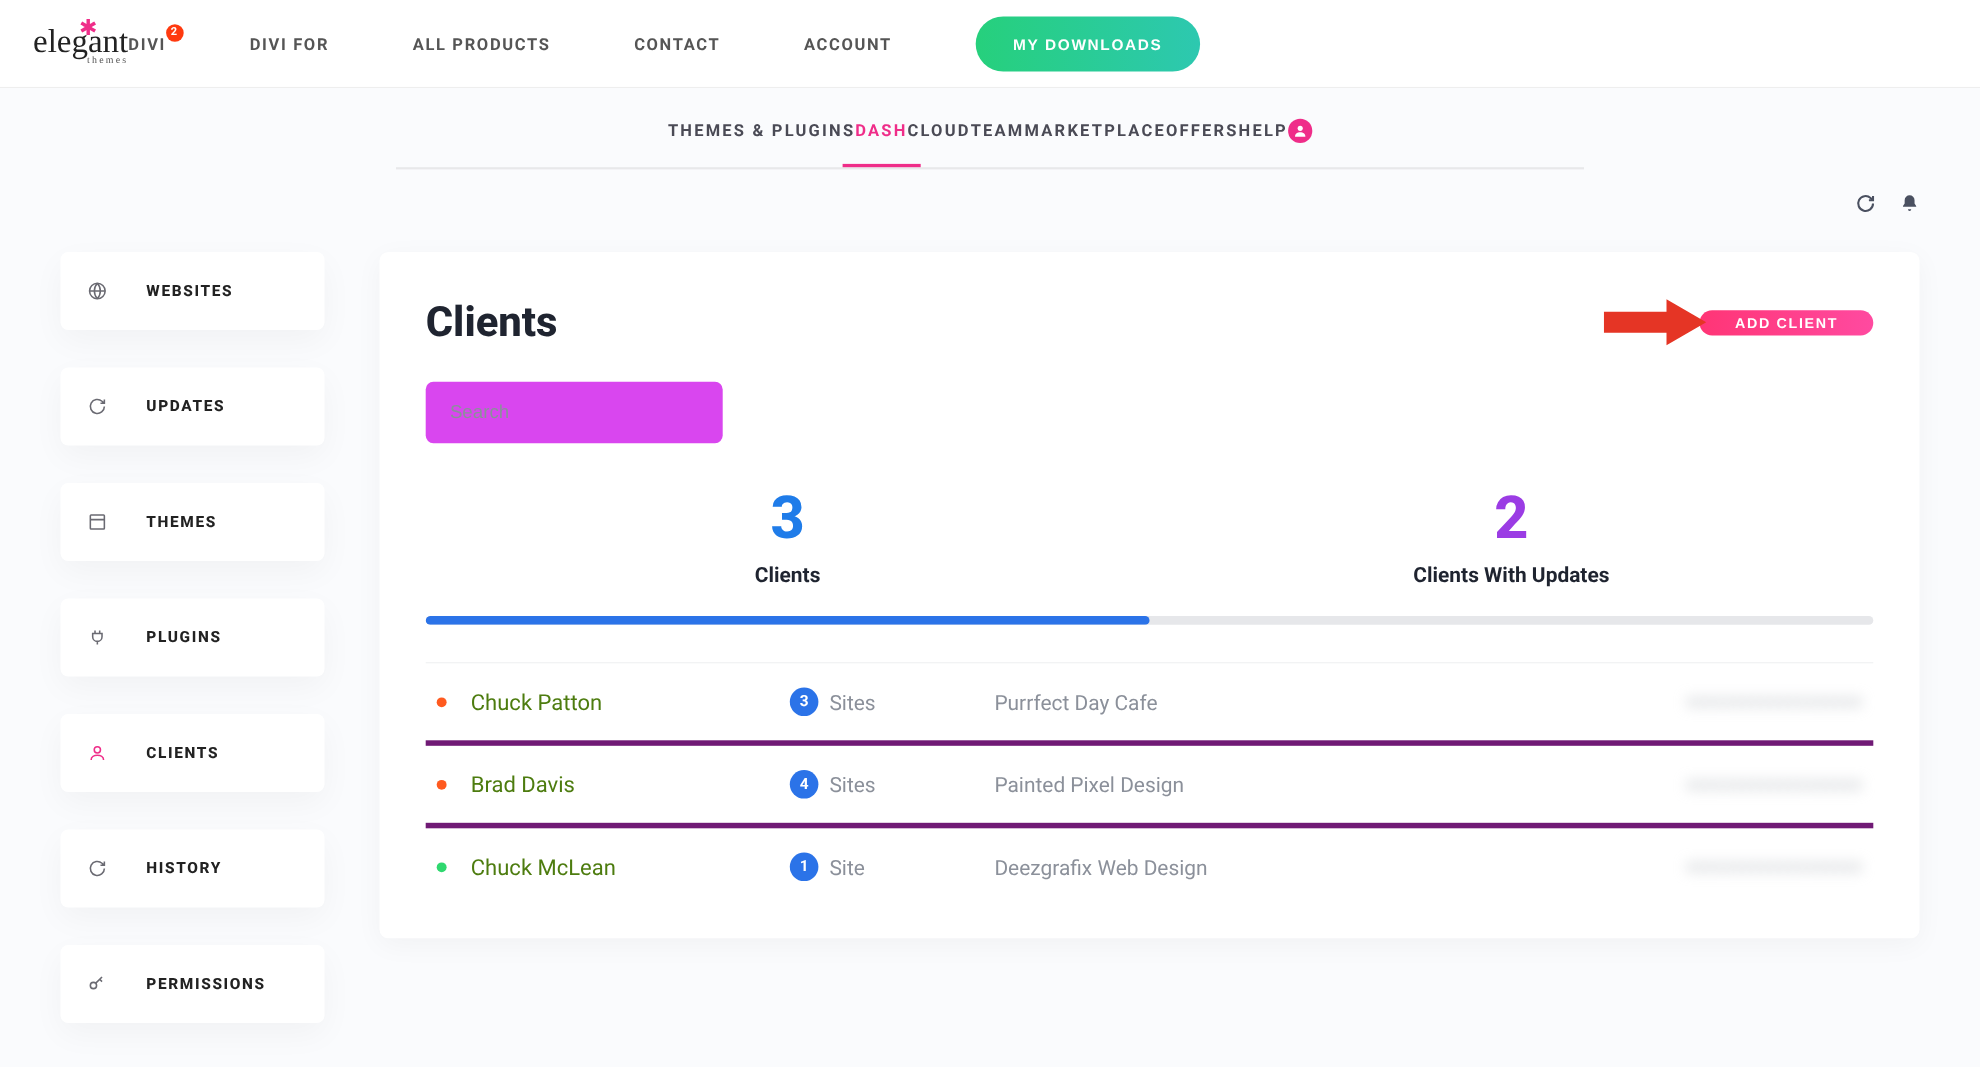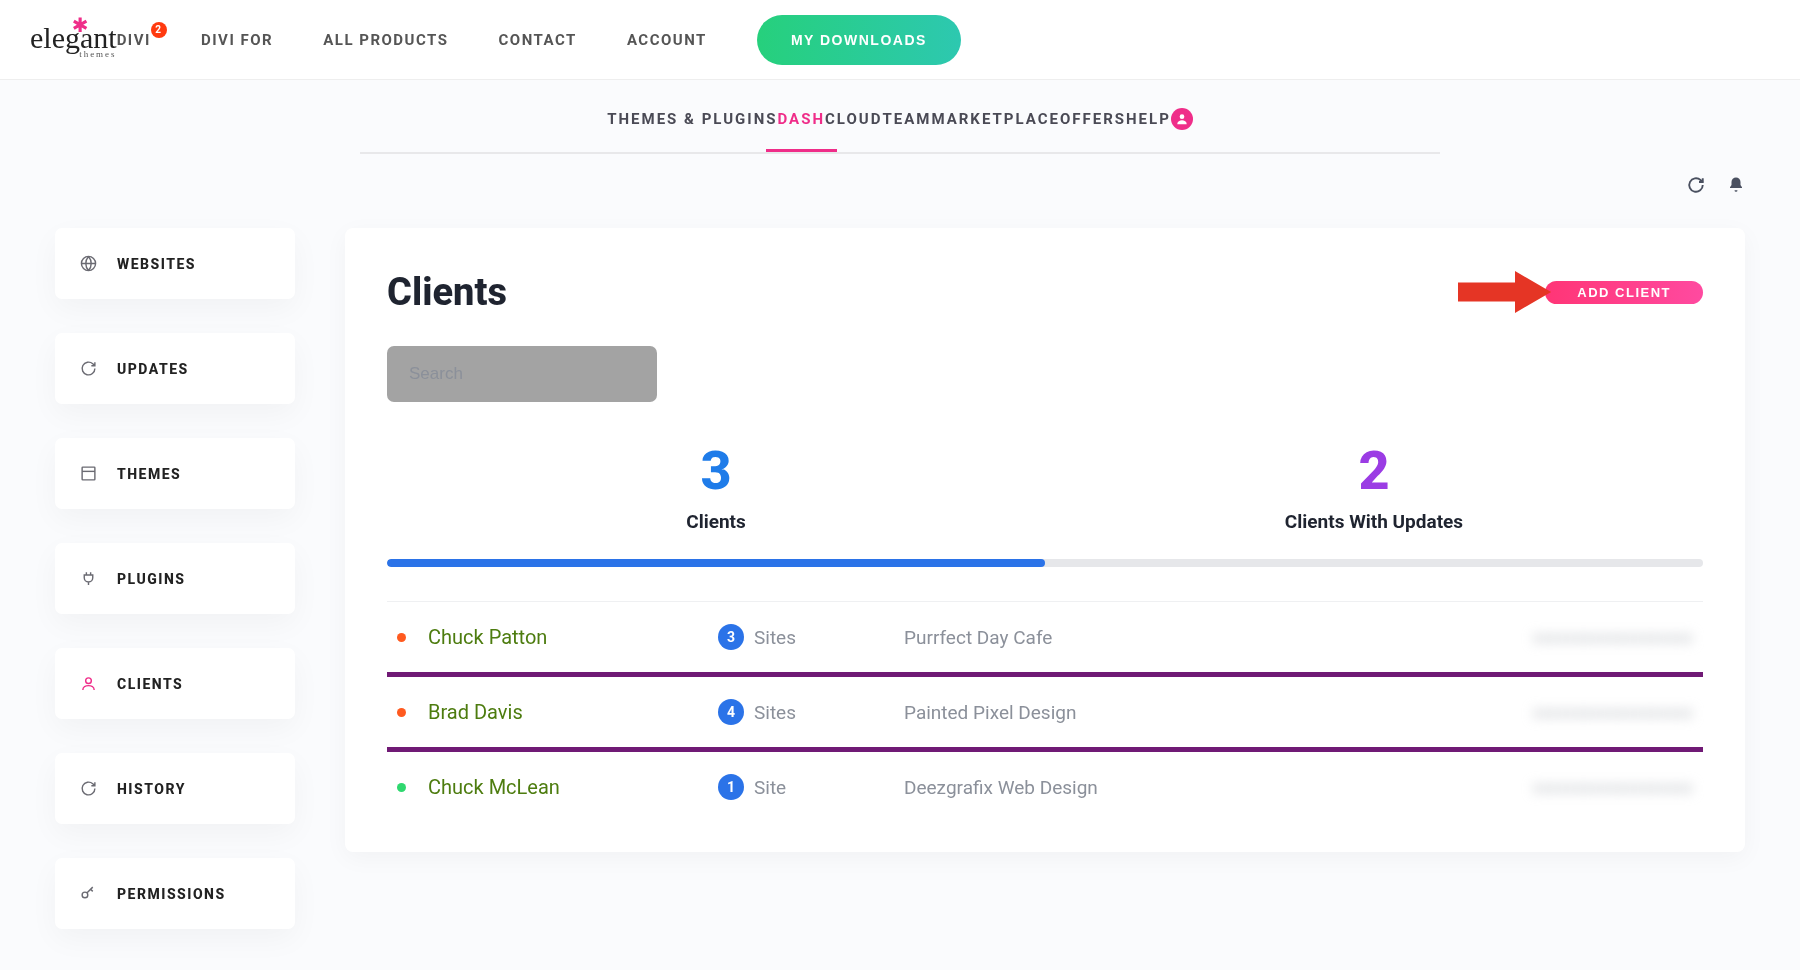--- a/index.html
+++ b/index.html
@@ -3,54 +3,54 @@
 <meta charset="utf-8">
 <style>
 * { box-sizing: border-box; margin: 0; padding: 0; }
 body { font-family: -apple-system, BlinkMacSystemFont, "Segoe UI", Roboto, sans-serif; background: #fafbfd; width: 1800px; height: 970px; overflow: hidden; }
 
 
 .top-header { display: flex; align-items: center; justify-content: flex-start; padding: 0 30px; height: 80px; border-bottom: 1px solid #eee; background: #fff; }
 .logo { font-family: Georgia, serif; font-size: 30px; font-weight: 400; color: #222; position: relative; }
 .logo .star { color: #ef2d89; position: absolute; top: -8px; right: 28px; font-size: 20px; }
 .logo .sub { font-size: 9px; letter-spacing: 2px; display: block; text-align: right; margin-top: -6px; color: #555; }
-.top-nav { display: flex; align-items: center; gap: 50px; }
+.top-nav { display: flex; align-items: center; gap: 76px; }
 .top-nav a { text-decoration: none; color: #555; font-size: 15px; font-weight: 700; letter-spacing: 1.5px; position: relative; }
 .top-nav .badge { position: absolute; top: -9px; right: -16px; background: #ff3a0f; color: #fff; border-radius: 50%; width: 16px; height: 16px; font-size: 10px; display: flex; align-items: center; justify-content: center; font-weight: 700; }
 .my-downloads { background: linear-gradient(90deg, #26d07c, #2dc8b0); color: #fff; font-weight: 800; padding: 17px 34px; border-radius: 30px; letter-spacing: 1.5px; font-size: 14px; border: none; cursor: pointer; }
 
 
 .secondary-nav { display: flex; justify-content: center; align-items: center; padding: 28px 0 0 0; border-bottom: 2px solid #e8e8ea; width: 1080px; margin: 0 auto; position: relative; }
 .secondary-nav a { text-decoration: none; color: #4a4a55; font-size: 15px; font-weight: 700; letter-spacing: 2px; padding-bottom: 22px; display: inline-block; position: relative; }
 .secondary-nav a.active { color: #ef2d89; }
 .secondary-nav a.active::after { content: ""; position: absolute; bottom: -2px; left: -12px; right: -12px; height: 3px; background: #ef2d89; }
 .secondary-nav .avatar-icon { width: 22px; height: 22px; border-radius: 50%; background: #ef2d89; display: flex; align-items: center; justify-content: center; color: #fff; cursor: pointer; margin-bottom: 22px; }
 
 
 .utility-bar { display: flex; justify-content: flex-end; align-items: center; gap: 22px; padding: 22px 55px 0 0; }
 .utility-bar span { color: #4a5060; font-size: 18px; cursor: pointer; }
 
 
 .content { display: flex; padding: 30px 55px 0 55px; gap: 50px; align-items: flex-start; }
 
 
 .sidebar { width: 240px; display: flex; flex-direction: column; gap: 34px; }
-.sidebar-item { background: #fff; border-radius: 7px; padding: 27px 24px; display: flex; align-items: center; gap: 20px; box-shadow: 0 10px 30px rgba(0,0,0,0.04); cursor: pointer; }
+.sidebar-item { background: #fff; border-radius: 7px; padding: 27px 24px; display: flex; align-items: center; gap: 36px; box-shadow: 0 10px 30px rgba(0,0,0,0.04); cursor: pointer; }
 .sidebar-item .ico { width: 18px; display: flex; justify-content: center; color: #6a6a72; }
 .sidebar-item.active .ico { color: #ef2d89; }
 .sidebar-item .lbl { font-size: 14px; font-weight: 800; letter-spacing: 1.5px; color: #222; }
 
 
 .panel { flex: 1; background: #fff; border-radius: 8px; padding: 42px 42px 30px 42px; box-shadow: 0 6px 25px rgba(0,0,0,0.04); }
 .panel-header { display: flex; justify-content: space-between; align-items: center; margin-bottom: 32px; position: relative; }
 .panel-title { font-size: 38px; font-weight: 800; color: #1f2430; }
 .add-client { background: linear-gradient(90deg, #ff3576, #ff4aa0); color: #fff; font-weight: 800; padding: 4px 32px; border-radius: 30px; letter-spacing: 1.5px; font-size: 13px; border: none; cursor: pointer; }
 .arrow-annotation { position: absolute; right: 150px; top: -3px; }
 .arrow-annotation svg { width: 95px; height: 50px; }
-.search-box { background: #a3a3a3; border: none; padding: 18px 22px; border-radius: 7px; font-size: 17px; width: 270px; color: #333; }
+.search-box { background: #d946ef; border: none; padding: 18px 22px; border-radius: 7px; font-size: 17px; width: 270px; color: #333; }
 .search-box::placeholder { color: #8b909a; }
 
 .stats { display: flex; margin-top: 42px; }
 .stat { flex: 1; text-align: center; cursor: pointer; }
 .stat-num { font-size: 54px; font-weight: 800; line-height: 1; }
 .stat-num.blue { color: #1f7ce9; }
 .stat-num.purple { color: #9b3ce4; }
 .stat-label { font-size: 19px; font-weight: 700; color: #1f2430; margin-top: 12px; }
 
 .progress { height: 8px; background: #e6e7ea; border-radius: 4px; margin: 26px 0 34px 0; overflow: hidden; }

